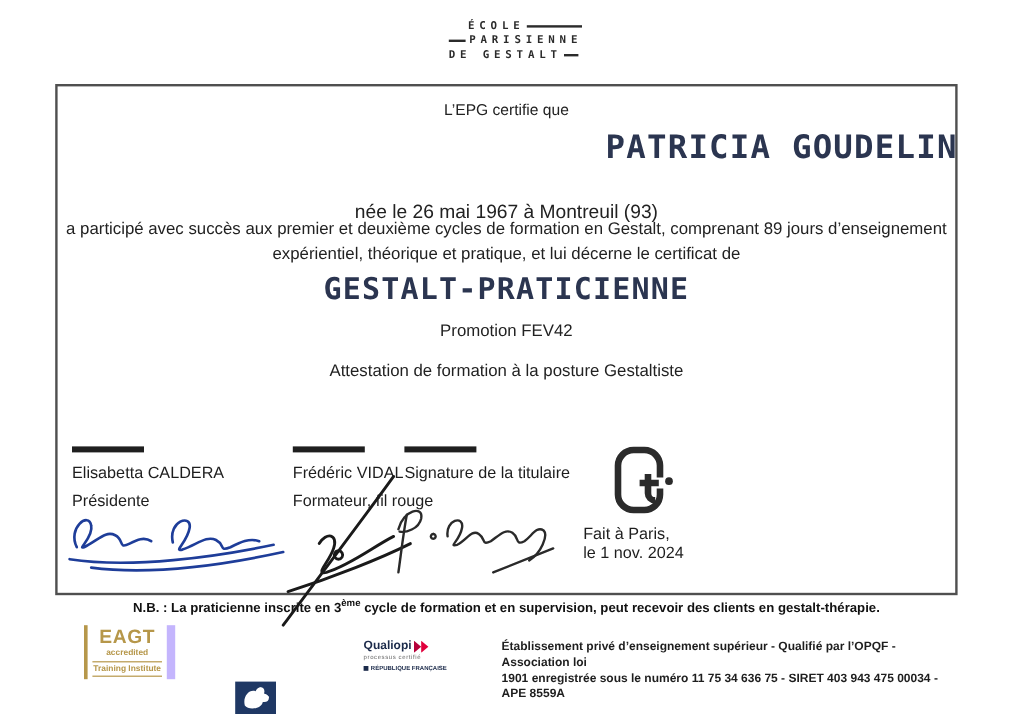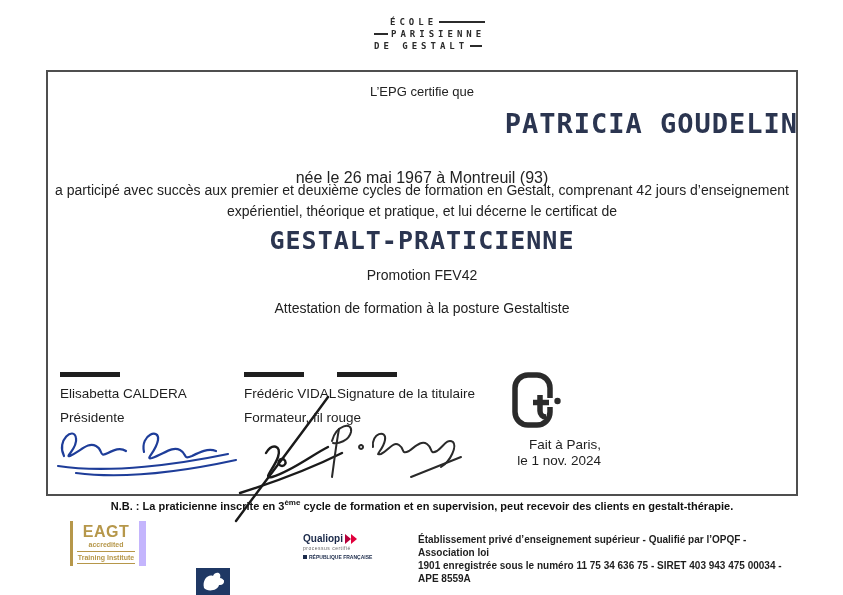--- a/index.html
+++ b/index.html
@@ -41,21 +41,21 @@
   .sig-name{font-size:13.5px;color:#1e1e1e;}
   .sig-role{font-size:13.5px;color:#1e1e1e;margin-top:9px;}
 
   .sig-svg{position:absolute;z-index:5;}
   .svg-caldera{left:50px;top:420px;}
   .svg-vidal{left:208px;top:393px;}
   .svg-goudelin{left:325px;top:413px;}
 
   
   .monogram{position:absolute;left:511px;top:371px;}
-  .place-date{position:absolute;left:486px;top:437px;width:115px;text-align:right;
+  .place-date{position:absolute;left:486px;top:437px;width:115px;text-align:left;
               font-size:13.5px;line-height:16px;color:#1e1e1e;}
 
   
   .nb-line{position:absolute;left:46px;top:498px;width:752px;text-align:center;
            font-size:11px;font-weight:bold;color:#111;}
   .nb-line sup{font-size:8px;}
 
   
   .eagt{position:absolute;left:70px;top:521px;width:58px;padding:2px 4px;
         border-left:3px solid #b6974a;border-right:7px solid #c4b5fd;
@@ -101,21 +101,21 @@
       <span class="lt-line"></span>
     </div>
   </div>
 
   <div class="frame"></div>
 
   <div class="cline intro">L’EPG certifie que</div>
   <div class="cline big-name">PATRICIA GOUDELIN</div>
   <div class="cline birth">née le 26 mai 1967 à Montreuil (93)</div>
   <div class="cline body-par">
-    <div>a participé avec succès aux premier et deuxième cycles de formation en Gestalt, comprenant 42 jours d’enseignement</div>
+    <div>a participé avec succès aux premier et deuxième cycles de formation en Gestalt, comprenant 89 jours d’enseignement</div>
     <div>expérientiel, théorique et pratique, et lui décerne le certificat de</div>
   </div>
   <div class="cline cert-title">GESTALT-PRATICIENNE</div>
   <div class="cline promotion">Promotion FEV42</div>
   <div class="cline attestation">Attestation de formation à la posture Gestaltiste</div>
 
   <div class="sig-block sig-1">
     <div class="sig-bar"></div>
     <div class="sig-name">Elisabetta CALDERA</div>
     <div class="sig-role">Présidente</div>

